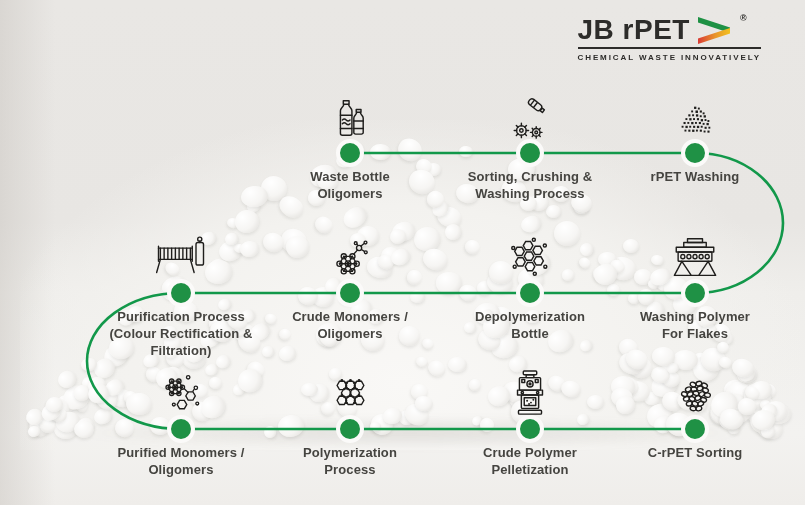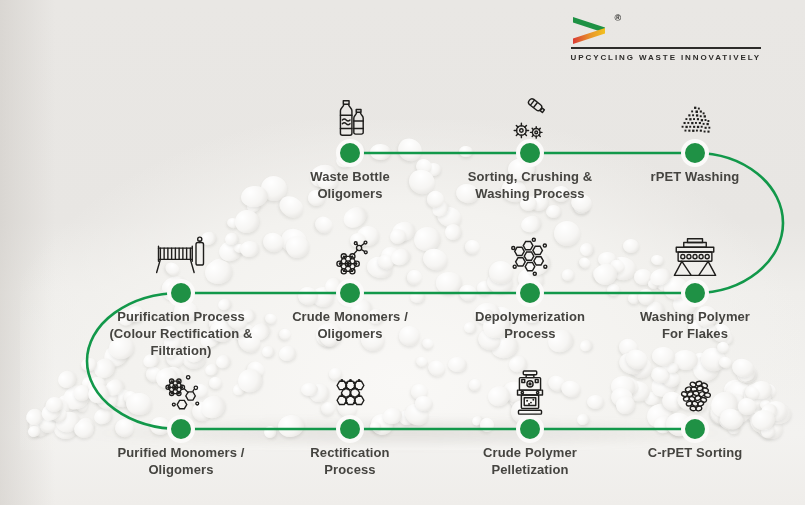--- a/index.html
+++ b/index.html
@@ -339,28 +339,29 @@
     </defs>
   </svg>
 
   <svg class="flow-svg" width="805" height="505" viewBox="0 0 805 505">
     <path d="M350 153 H695 A88 70 0 0 1 695 293 H181 A94 68 0 0 0 181 429 H695" fill="none" stroke="#12984a" stroke-width="2.6" stroke-linecap="round"></path>
   </svg>
 
 
   <div class="logo">
     <div class="logo-row">
+      <span class="logo-word">JB rPET</span>
       <svg class="logo-arrow" width="38" height="27" viewBox="0 0 38 27">
         <polygon points="2,0 34,10.5 34,16 2,5.5" fill="#1e9144"></polygon>
         <polygon points="2,21.5 34,11 34,16.5 2,27" fill="url(#lg)"></polygon>
       </svg>
       <span class="reg">®</span>
     </div>
     <div class="logo-rule"></div>
-    <div class="logo-tagline">UPCYCLING WASTE INNOVATIVELY</div>
+    <div class="logo-tagline">CHEMICAL WASTE INNOVATIVELY</div>
   </div>
 
   <div class="node" style="left:350px;top:153px">
     <div class="icon">
       <svg width="44" height="44" viewBox="0 0 46 46">
           <g stroke="#1f1e1c" stroke-width="1.5" fill="none" stroke-linecap="round" stroke-linejoin="round">
         <rect x="16" y="4" width="6" height="3.5"></rect>
         <path d="M16.5 7.5 c0 3 -3.5 3.5 -3.5 7 V38 a2 2 0 0 0 2 2 H23 a2 2 0 0 0 2-2 V14.5 c0-3.5 -3.5-4 -3.5-7"></path>
         <path d="M13 19 h12 M13 33 h12"></path>
         <path d="M15 24 q2 -2 4 0 t4 0 M15 28 q2 -2 4 0 t4 0"></path>
@@ -486,21 +487,21 @@
             <circle cx="38.5" cy="9" r="1.6"></circle>
             <circle cx="5.5" cy="11.5" r="1.6"></circle>
         <circle cx="39" cy="31" r="1.6"></circle>
             <circle cx="7" cy="31" r="1.6"></circle>
             <circle cx="28" cy="38.5" r="1.6"></circle>
       </g>
         </svg>
     </div>
     <div class="dot"></div>
     <div class="label">Depolymerization
-Process</div>
+Bottle</div>
   </div>
 
   <div class="node" style="left:350px;top:293px">
     <div class="icon">
       <svg width="44" height="44" viewBox="0 0 46 46">
           <g stroke="#1f1e1c" stroke-width="1.4" fill="none" stroke-linecap="round">
         <path d="M21 28 L30 28 M21 28 L25.5 35.8 M21 28 L16.5 35.8 M21 28 L12 28 M21 28 L16.5 20.2 M21 28 L25.5 20.2"></path>
         <path d="M30 28 L25.5 35.8 L16.5 35.8 L12 28 L16.5 20.2 L25.5 20.2 Z"></path>
         <circle cx="21" cy="28" r="3"></circle>
         <circle cx="30" cy="28" r="2.7"></circle>
@@ -597,21 +598,21 @@
           <circle cx="19" cy="31.2" r="1.5"></circle>
               <circle cx="28" cy="31.2" r="1.5"></circle>
           <circle cx="14.5" cy="7.8" r="1.5"></circle>
               <circle cx="23.5" cy="7.8" r="1.5"></circle>
               <circle cx="32.5" cy="7.8" r="1.5"></circle>
         </g>
       </g>
         </svg>
     </div>
     <div class="dot"></div>
-    <div class="label">Rectification
+    <div class="label">Polymerization
 Process</div>
   </div>
 
   <div class="node" style="left:530px;top:429px">
     <div class="icon">
       <svg width="40" height="48" viewBox="0 0 40 50">
           <g stroke="#1f1e1c" stroke-width="1.5" fill="none" stroke-linecap="round" stroke-linejoin="round">
         <rect x="13" y="2" width="14" height="4" rx="1"></rect>
         <rect x="16" y="6" width="8" height="3"></rect>
         <rect x="9" y="9" width="22" height="13" rx="1"></rect>

